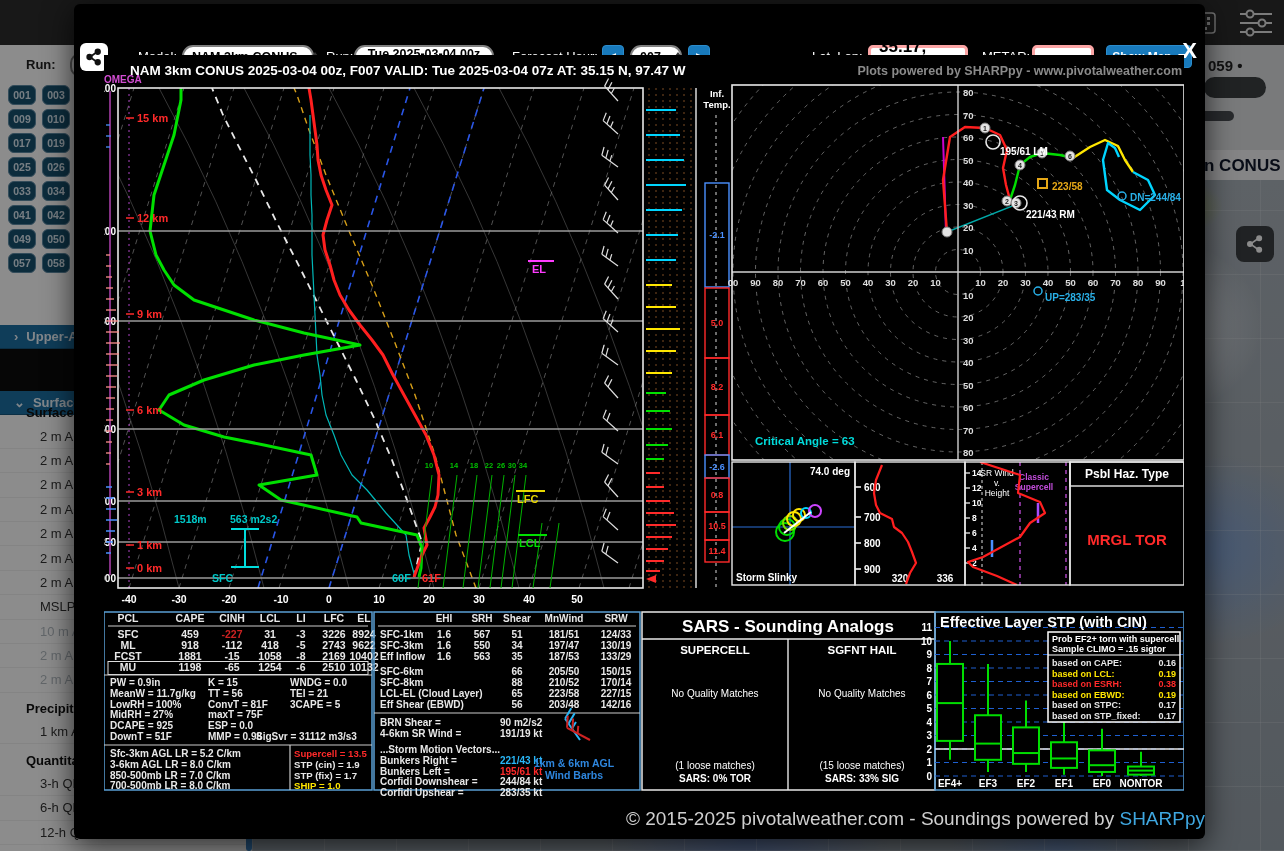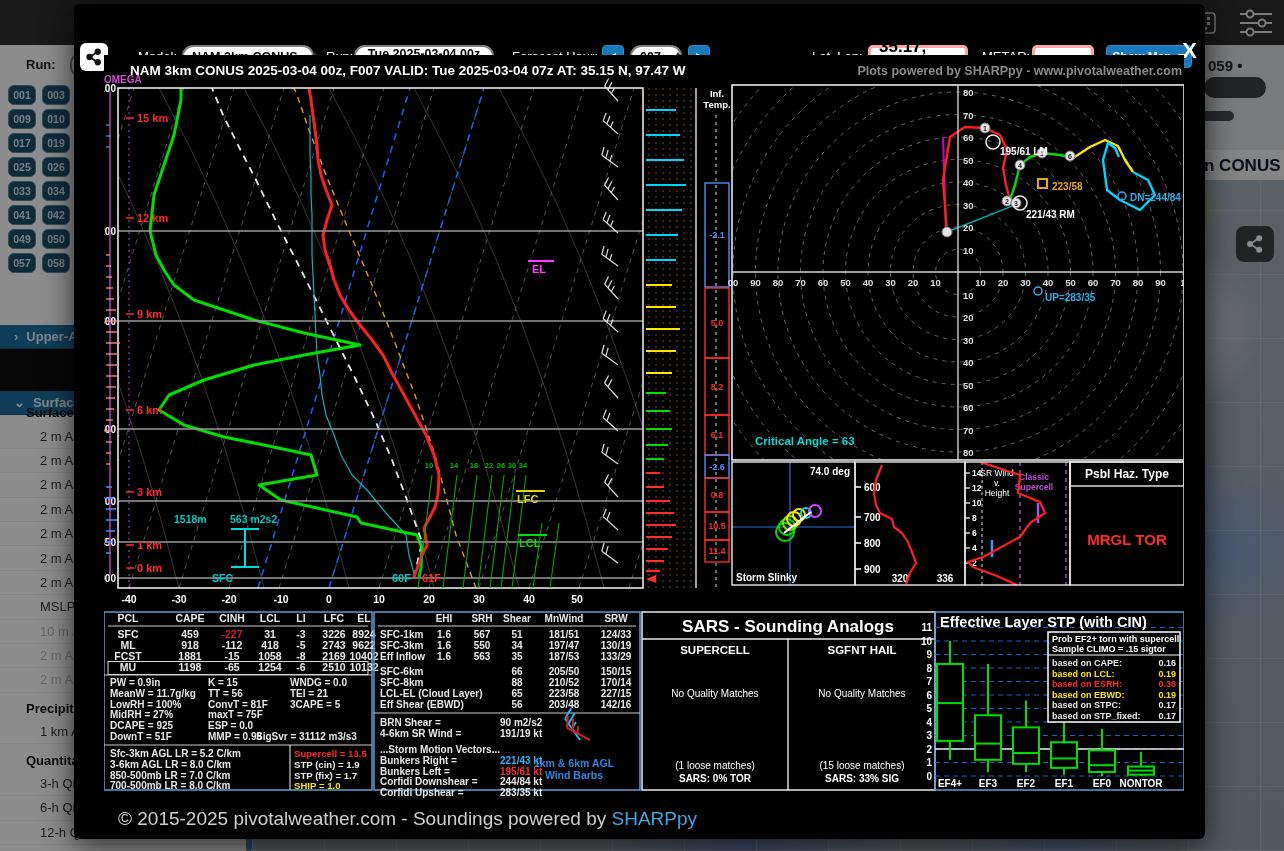--- a/index.html
+++ b/index.html
@@ -61,21 +61,21 @@
   .mtb-btn{position:absolute;top:9px;height:23px;background:#187abc;border:1px solid #2b8ccc;border-radius:4px;color:#fff;
     font-size:12px;font-weight:700;display:flex;align-items:center;justify-content:center;box-sizing:border-box;}
   .mtb-input{position:absolute;top:9px;height:23px;background:#fff;border:3px solid #fca5a5;border-radius:5px;font-size:17px;
     font-weight:700;color:#000;padding:0 8px;box-sizing:border-box;display:flex;align-items:center;}
   .share-btn{position:absolute;left:6px;top:7px;width:28px;height:28px;background:#fff;border-radius:6px;
     display:flex;align-items:center;justify-content:center;}
   .close-x{position:absolute;right:8px;top:2px;color:#fff;font-size:22px;font-weight:700;cursor:pointer;font-family:"Liberation Sans",sans-serif;}
   .caret-dn{display:inline-block;width:0;height:0;border-left:4px solid transparent;border-right:4px solid transparent;
     border-top:5px solid #fff;margin-left:6px;}
   #fig{position:absolute;left:30px;top:51px;}
-  .mfooter{position:absolute;left:0;right:0;top:804px;text-align:left;font-size:19px;color:#cfcfcf;margin-left:44px;}
+  .mfooter{position:absolute;left:0;right:0;top:804px;text-align:right;font-size:19px;color:#cfcfcf;}
   .mfooter a{color:#3fa7e0;text-decoration:none;}
   svg text{font-family:"Liberation Sans",sans-serif;}
 </style>
 </head>
 <body>
 
 <div id="backdrop">
   <div class="app-header">
     <div class="hdr-icons">
       <svg width="34" height="24" viewBox="0 0 34 24">

